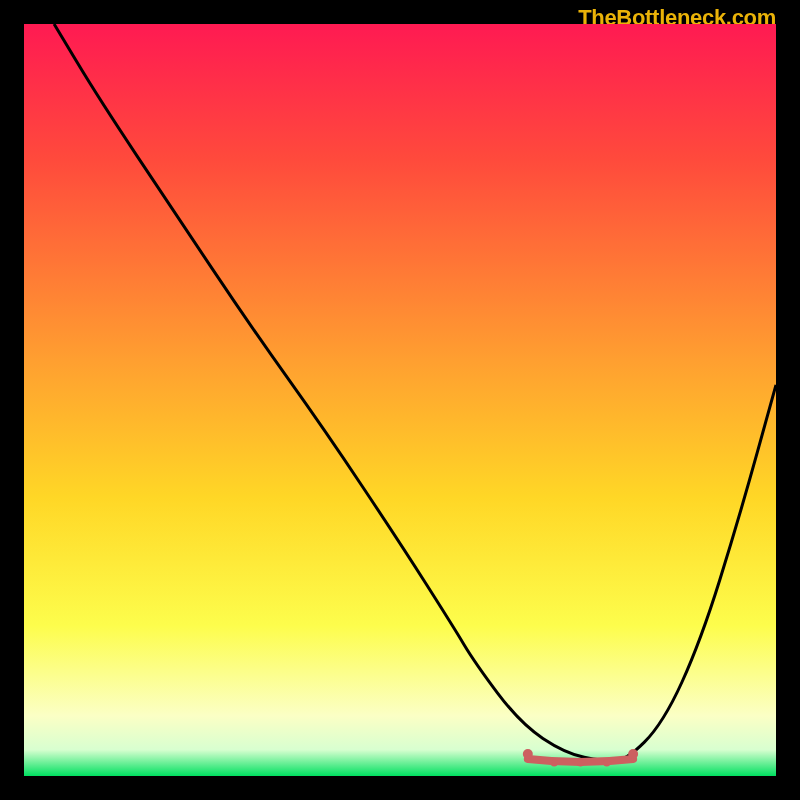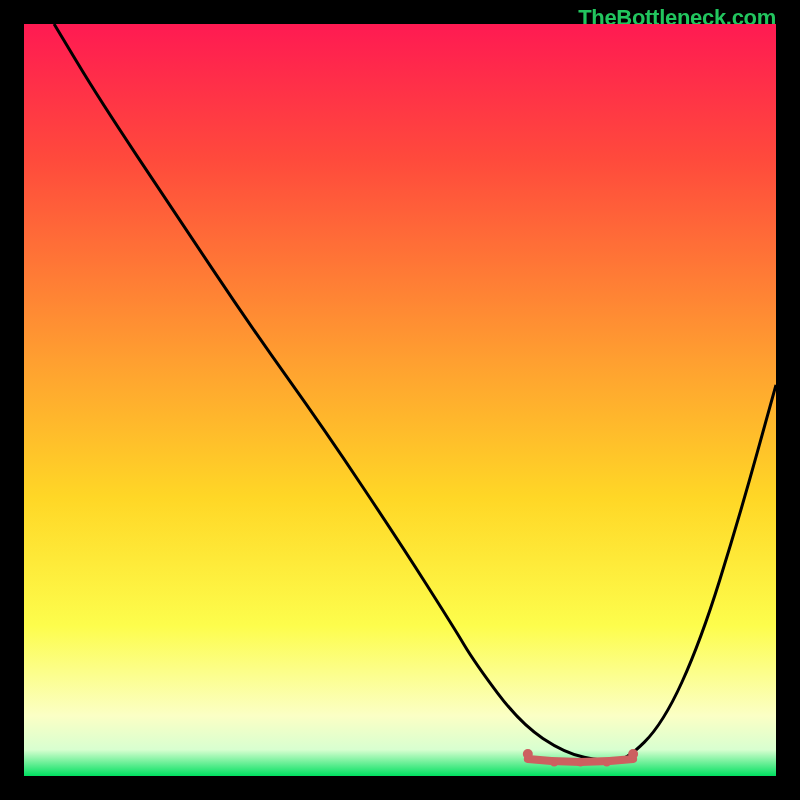--- a/index.html
+++ b/index.html
@@ -30,21 +30,21 @@
     width: 100%;
     height: 100%;
   }
   .watermark {
     position: absolute;
     top: -19px;
     right: 0;
     font-weight: bold;
     font-size: 22px;
     letter-spacing: -0.3px;
-    color: #22c55e;
+    color: #eab308;
     font-family: Arial, Helvetica, sans-serif;
   }
   svg.curve-layer {
     position: absolute;
     left: 0;
     top: 0;
     width: 752px;
     height: 752px;
     overflow: visible;
   }

